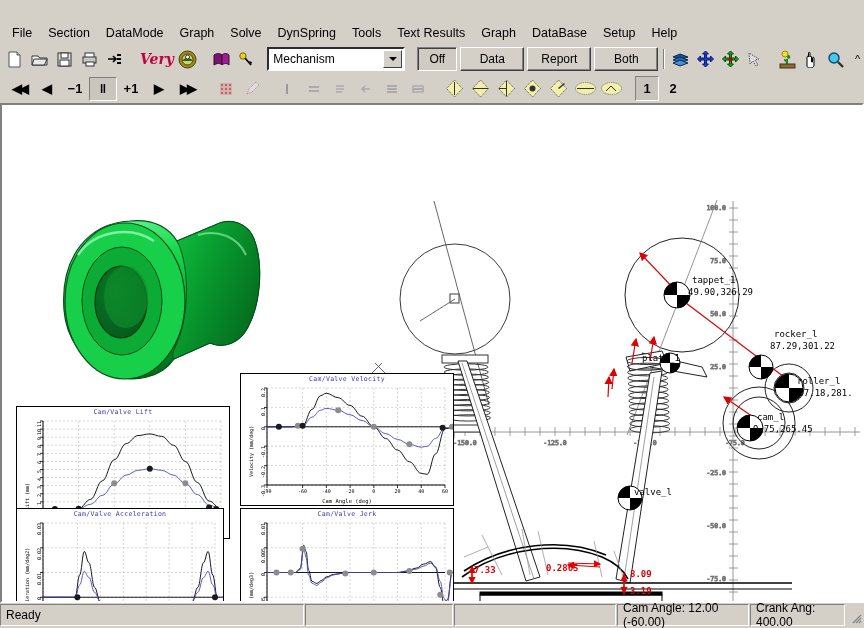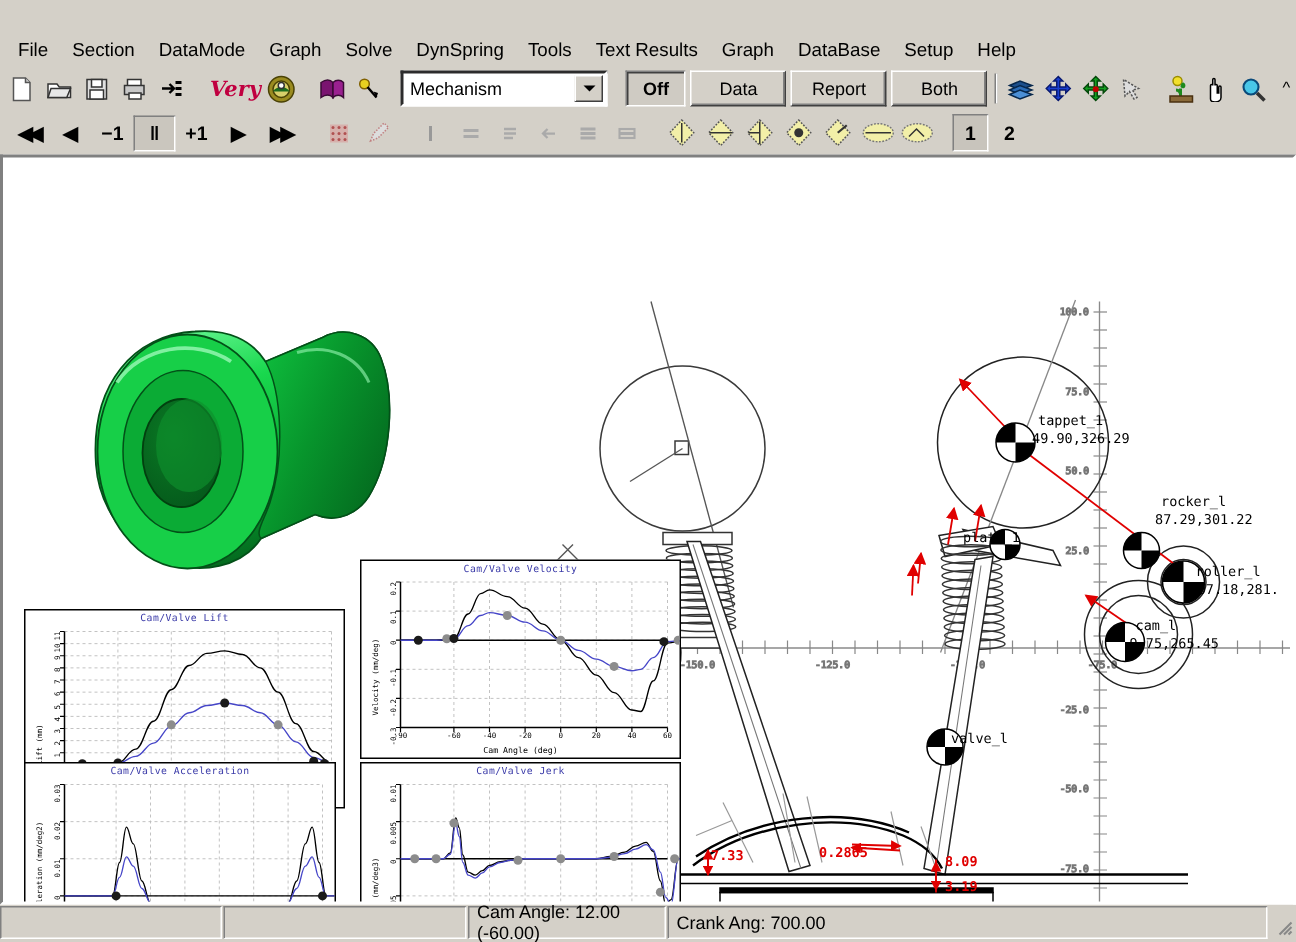--- a/index.html
+++ b/index.html
@@ -32,21 +32,21 @@
       border:1px solid #fff;border-right-color:#404040;border-bottom-color:#404040;
       display:flex;align-items:center;justify-content:center;}
   .combo .arrow i{display:block;width:0;height:0;border-left:4px solid transparent;border-right:4px solid transparent;border-top:4px solid #000;}
 
   
   .modebtns{display:flex;align-items:center;gap:3px;margin-left:4px;}
   .modebtn{height:22px;min-width:44px;padding:0 9px;background:#d4d0c8;
      border:1px solid #fff;border-right-color:#404040;border-bottom-color:#404040;
      box-shadow:inset -1px -1px 0 #808080;
      display:flex;align-items:center;justify-content:center;font-size:12px;}
-  .modebtn.narrow{min-width:26px;padding:0 6px;font-weight:bold;}
+  .modebtn.narrow{min-width:26px;padding:0 6px;}
   .modebtn.on{border:1px solid #808080;border-right-color:#fff;border-bottom-color:#fff;box-shadow:inset 1px 1px 0 #404040;background:#cfcbc3;}
 
   .numbtn{width:22px;height:23px;background:#d4d0c8;display:flex;align-items:center;justify-content:center;
      font-weight:bold;font-size:13px;font-family:"Liberation Sans",sans-serif;margin-right:2px;border:1px solid transparent;}
   .numbtn.pressed{border:1px solid #808080;border-right-color:#fff;border-bottom-color:#fff;background:#c8c4bc;}
 
   .ctrlbtn{width:26px;height:22px;display:flex;align-items:center;justify-content:center;
      font-size:13px;font-weight:bold;border:1px solid transparent;background:transparent;}
   .ctrlbtn.pressed{border:1px solid #808080;border-right-color:#fff;border-bottom-color:#fff;background:#cac6be;}
 
@@ -896,23 +896,24 @@
         <div class="tickx" style="left: 204px; top: 116px;">60</div>
         <div class="ticky" style="left: 2px; top: 110px; width: 20px;">-0.01</div>
         <div class="ticky" style="left: 2px; top: 85.25px; width: 20px;">-0.005</div>
         <div class="ticky" style="left: 2px; top: 60.5px; width: 20px;">0</div>
         <div class="ticky" style="left: 2px; top: 35.75px; width: 20px;">0.005</div>
         <div class="ticky" style="left: 2px; top: 11px; width: 20px;">0.01</div>
       </div>
   </div>
 
   <div class="statusbar">
+    <div class="spane" style="width:292px">Ready</div>
     <div class="spane" style="width:136px"></div>
     <div class="spane" style="width:150px"></div>
     <div class="spane" style="width:120px">Cam Angle: 12.00 (-60.00)</div>
-    <div class="spane" style="flex:1">Crank Ang: 700.00</div>
+    <div class="spane" style="flex:1">Crank Ang: 400.00</div>
     <div class="grip">
       <svg width="12" height="12">
           <path d="M11 3L3 11M11 6L6 11M11 9L9 11" stroke="#888" stroke-width="1.4"></path>
         </svg>
     </div>
   </div>
 </div>
 
 </body></html>

